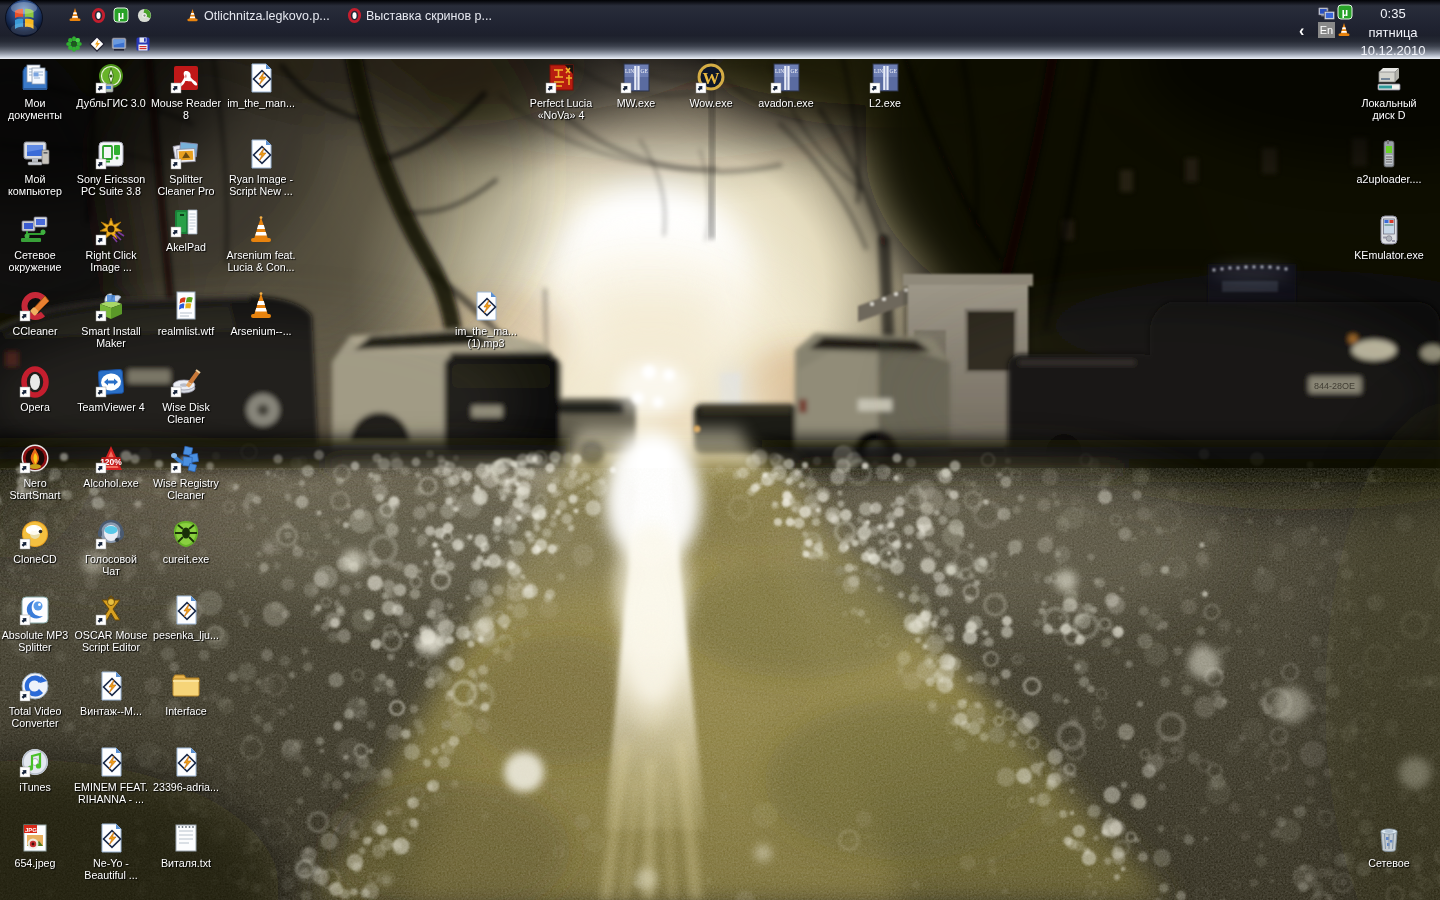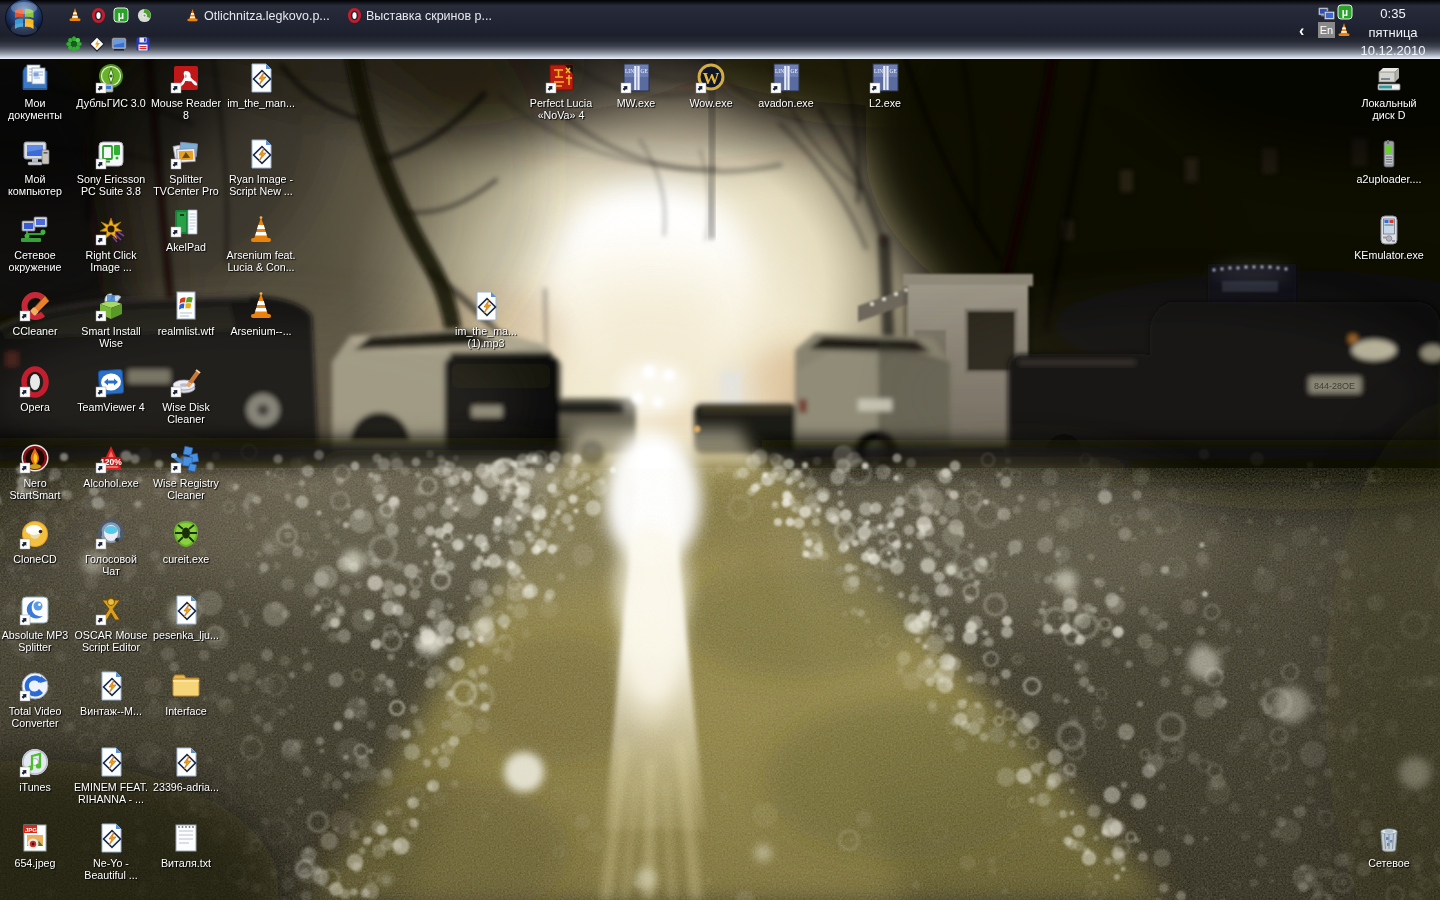--- a/index.html
+++ b/index.html
@@ -2035,21 +2035,21 @@
 <path d="M10 12 C9 6 13 3 17 4 L16 10 Z" fill="#e8ecf4" stroke="#89a" stroke-width="0.8"></path>
 <path d="M17 10 C18 5 23 4 26 7 L22 12 Z" fill="#c8d4e8" stroke="#89a" stroke-width="0.8"></path>
 <rect x="12" y="5" width="8" height="7" fill="#4a8ad8" opacity="0.85"></rect>
           <g>
             <rect x="1" y="21" width="10" height="10" fill="#fff" stroke="#999" stroke-width="0.5"></rect>
             <path d="M3 29 L3 24.5 L5.5 24.5 L5.5 23 L8.5 25.8 L5.5 28.6 L5.5 27 L3 27 Z" fill="#16233a" transform="rotate(-45 5.75 26.25)"></path>
           </g>
         </svg></div>
       <div class="lb">
         <span>Smart Install</span>
-        <span>Wise</span>
+        <span>Maker</span>
       </div>
     </div>
 <div class="ic" style="left:73px;top:366px">
       <div class="g"><svg width="32" height="32" viewBox="0 0 32 32">
           <rect x="4" y="4" width="24" height="24" rx="3" fill="#2a70c8" transform="rotate(-4 16 16)" stroke="#1a50a0" stroke-width="1"></rect>
 <ellipse cx="16" cy="16" rx="10" ry="8.5" fill="#fff" transform="rotate(-4 16 16)"></ellipse>
 <path d="M9 16 l4 -3.5 v2 h6 v-2 l4 3.5 -4 3.5 v-2 h-6 v2 Z" fill="#2a70c8"></path>
           <g>
             <rect x="1" y="21" width="10" height="10" fill="#fff" stroke="#999" stroke-width="0.5"></rect>
             <path d="M3 29 L3 24.5 L5.5 24.5 L5.5 23 L8.5 25.8 L5.5 28.6 L5.5 27 L3 27 Z" fill="#16233a" transform="rotate(-45 5.75 26.25)"></path>
@@ -2165,21 +2165,21 @@
 <rect x="7" y="11" width="18" height="13" fill="#f0f0f4" stroke="#889" stroke-width="0.8" transform="rotate(-3 16 17)"></rect>
 <rect x="9" y="13" width="14" height="9" fill="#e8a020" transform="rotate(-3 16 17)"></rect>
 <polygon points="12,20 16,14 20,20" fill="#6a4a10" transform="rotate(-3 16 17)"></polygon>
           <g>
             <rect x="1" y="21" width="10" height="10" fill="#fff" stroke="#999" stroke-width="0.5"></rect>
             <path d="M3 29 L3 24.5 L5.5 24.5 L5.5 23 L8.5 25.8 L5.5 28.6 L5.5 27 L3 27 Z" fill="#16233a" transform="rotate(-45 5.75 26.25)"></path>
           </g>
         </svg></div>
       <div class="lb">
         <span>Splitter</span>
-        <span>TVCenter Pro</span>
+        <span>Cleaner Pro</span>
       </div>
     </div>
 <div class="ic" style="left:148px;top:206px">
       <div class="g"><svg width="32" height="32" viewBox="0 0 32 32">
           <rect x="5" y="4" width="13" height="24" rx="1.5" fill="#1a8038"></rect>
 <rect x="7" y="6" width="9" height="20" rx="1" fill="#28a048"></rect>
 <rect x="10" y="8" width="4" height="2" fill="#0a4018"></rect>
 <path d="M18 4 h9 v24 h-9 Z" fill="#fcfdfe" stroke="#9ab" stroke-width="0.8"></path>
 <g stroke="#b8c4d0" stroke-width="0.9">
             <path d="M19.5 8 h6 M19.5 11 h6 M19.5 14 h6 M19.5 17 h6 M19.5 20 h6 M19.5 23 h4"></path>

